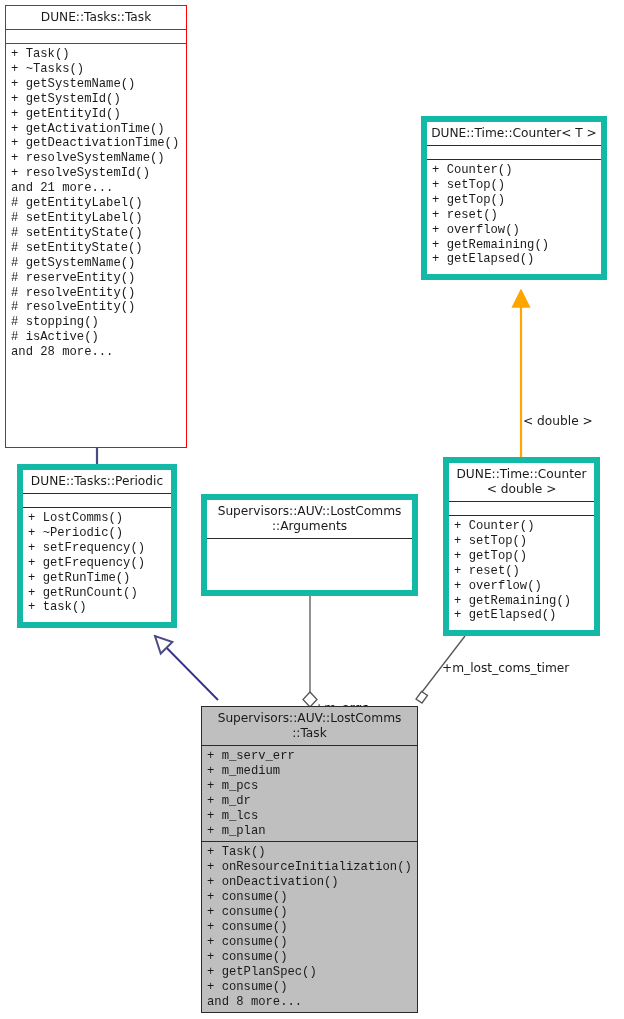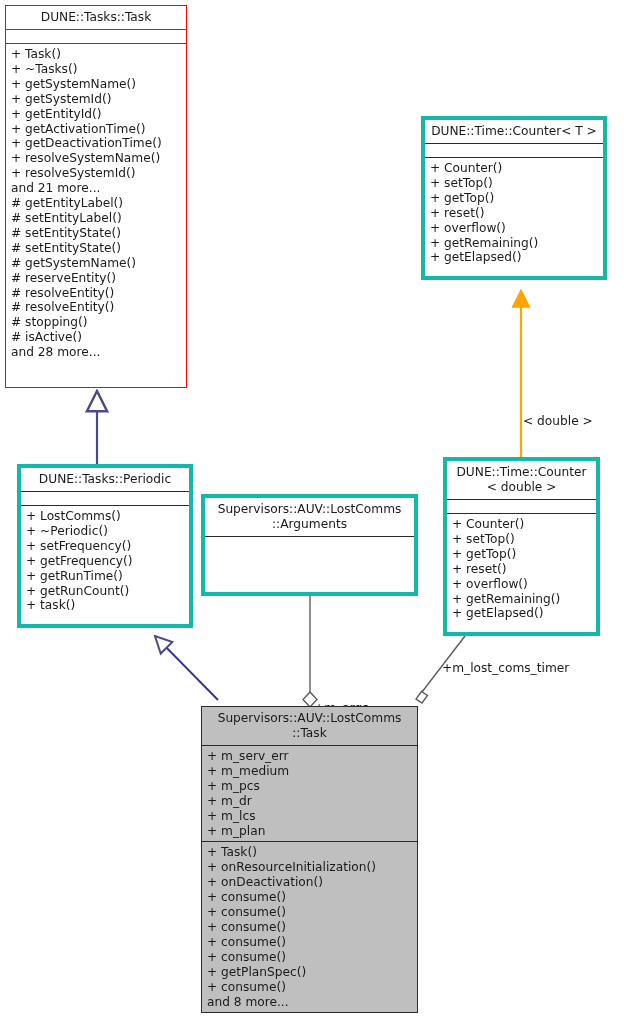--- a/index.html
+++ b/index.html
@@ -22,36 +22,37 @@
     width: 624px;
     height: 1019px;
     pointer-events: none;
   }
 
   
   .uml-class {
     position: absolute;
     box-sizing: border-box;
     background: #ffffff;
-    border: 4px solid #14b8a6;
+    border: 6px solid #14b8a6;
     display: flex;
     flex-direction: column;
   }
   .uml-class.highlight {
     background: #bfbfbf;
     border: 1px solid #2b2b2b;
   }
   .uml-class.root {
     border: 1px solid #ff0000;
   }
   .uml-class .compartment {
     box-sizing: border-box;
   }
   .uml-class .compartment + .compartment {
     border-top: 1px solid #2b2b2b;
+    font-family: Liberation Mono, monospace;
   }
   .uml-class.root .compartment + .compartment {
     border-top: 1px solid #ff0000;
   }
 
   .cls-title {
     text-align: center;
     font-size: 12.2px;
     color: #1a1a1a;
     line-height: 15px;
@@ -118,21 +119,21 @@
       <polygon points="421.5,691.5 427.5,695.5 422,703 416,699" fill="#ffffff" stroke="#555555" stroke-width="1.3"></polygon>
     </g>
   </svg>
 
   <div class="edge-label" style="left:523px; top:414px;">&lt; double &gt;</div>
 
   <div class="edge-label" style="left:314px; top:661px;margin-top:40px;">+m_args</div>
 
   <div class="edge-label" style="left:442px; top:661px;">+m_lost_coms_timer</div>
 
-  <div class="uml-class root" style="left:5px; top:5px; width:182px; height:383px;">
+  <div class="uml-class root" style="left:5px; top:5px; width:182px; height:443px;">
     <div class="compartment cls-title">DUNE::Tasks::Task</div>
     <div class="compartment cls-attrs empty"></div>
     <div class="compartment cls-ops">
         <div class="member">+ Task()</div>
         <div class="member">+ ~Tasks()</div>
         <div class="member">+ getSystemName()</div>
         <div class="member">+ getSystemId()</div>
         <div class="member">+ getEntityId()</div>
         <div class="member">+ getActivationTime()</div>
         <div class="member">+ getDeactivationTime()</div>
@@ -160,21 +161,21 @@
         <div class="member">+ Counter()</div>
         <div class="member">+ setTop()</div>
         <div class="member">+ getTop()</div>
         <div class="member">+ reset()</div>
         <div class="member">+ overflow()</div>
         <div class="member">+ getRemaining()</div>
         <div class="member">+ getElapsed()</div>
       </div>
   </div>
 
-  <div class="uml-class" style="left:17px; top:464px; width:176px; height:164px;">
+  <div class="uml-class" style="left:17px; top:464px; width:160px; height:164px;">
     <div class="compartment cls-title">DUNE::Tasks::Periodic</div>
     <div class="compartment cls-attrs empty"></div>
     <div class="compartment cls-ops">
         <div class="member">+ LostComms()</div>
         <div class="member">+ ~Periodic()</div>
         <div class="member">+ setFrequency()</div>
         <div class="member">+ getFrequency()</div>
         <div class="member">+ getRunTime()</div>
         <div class="member">+ getRunCount()</div>
         <div class="member">+ task()</div>

